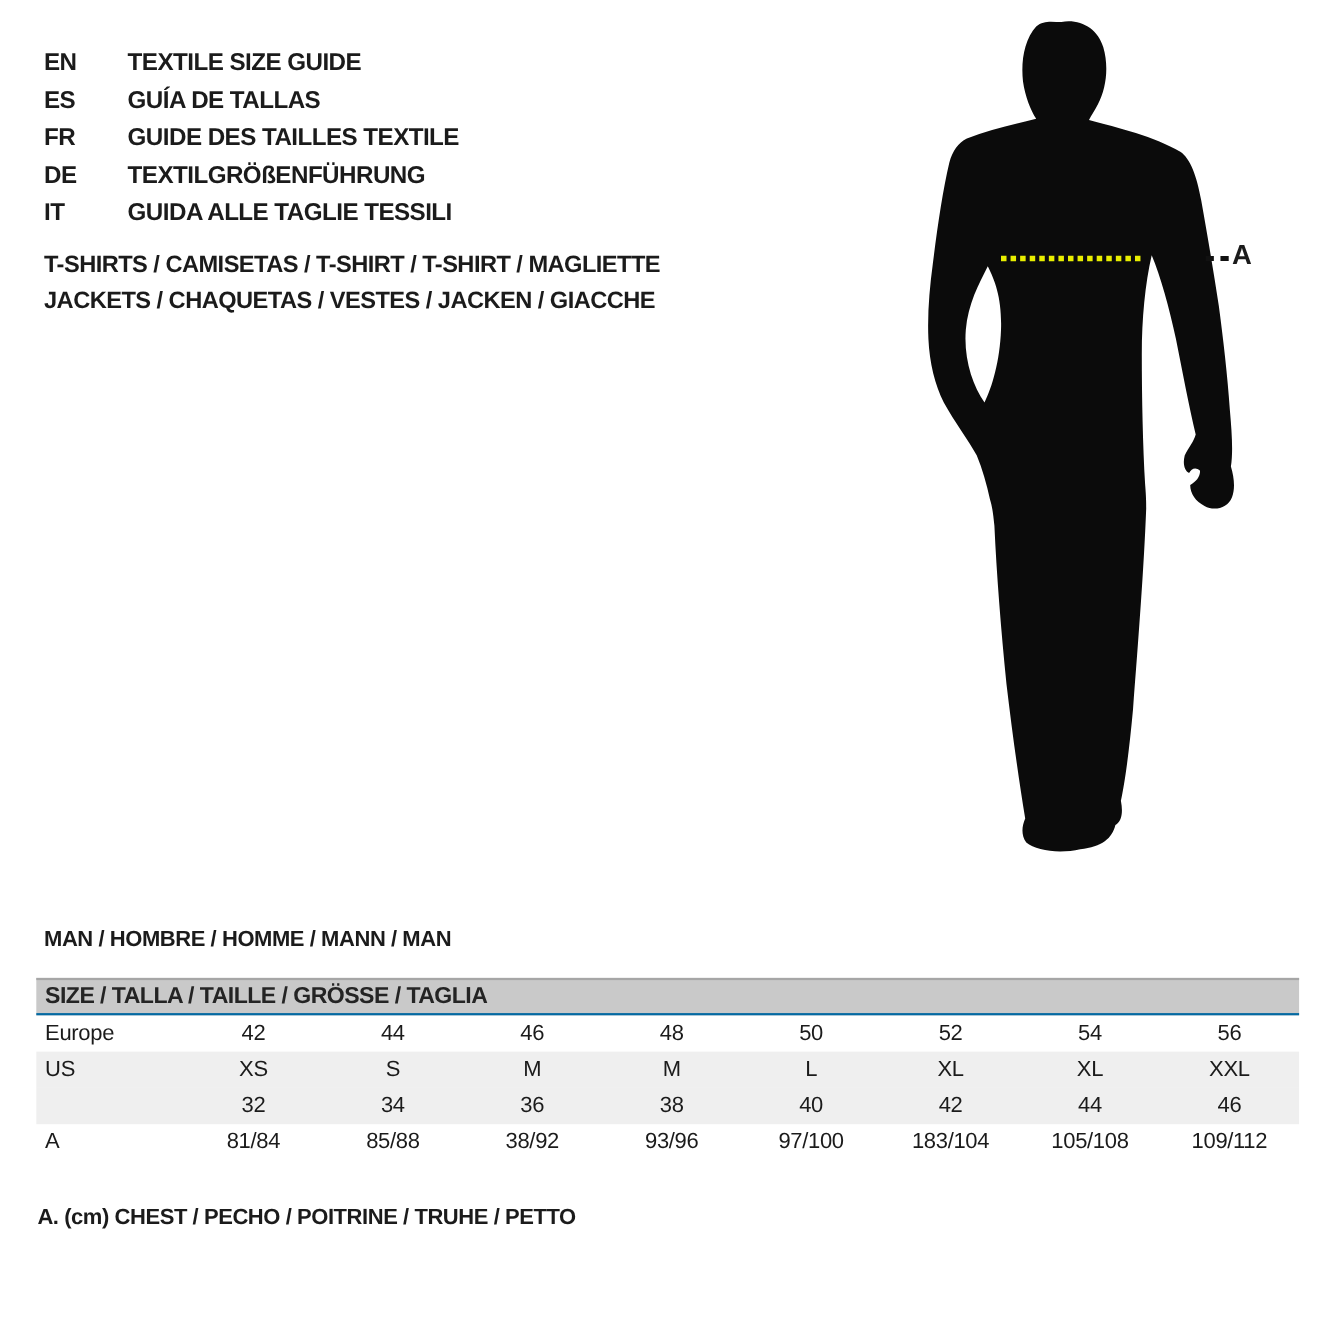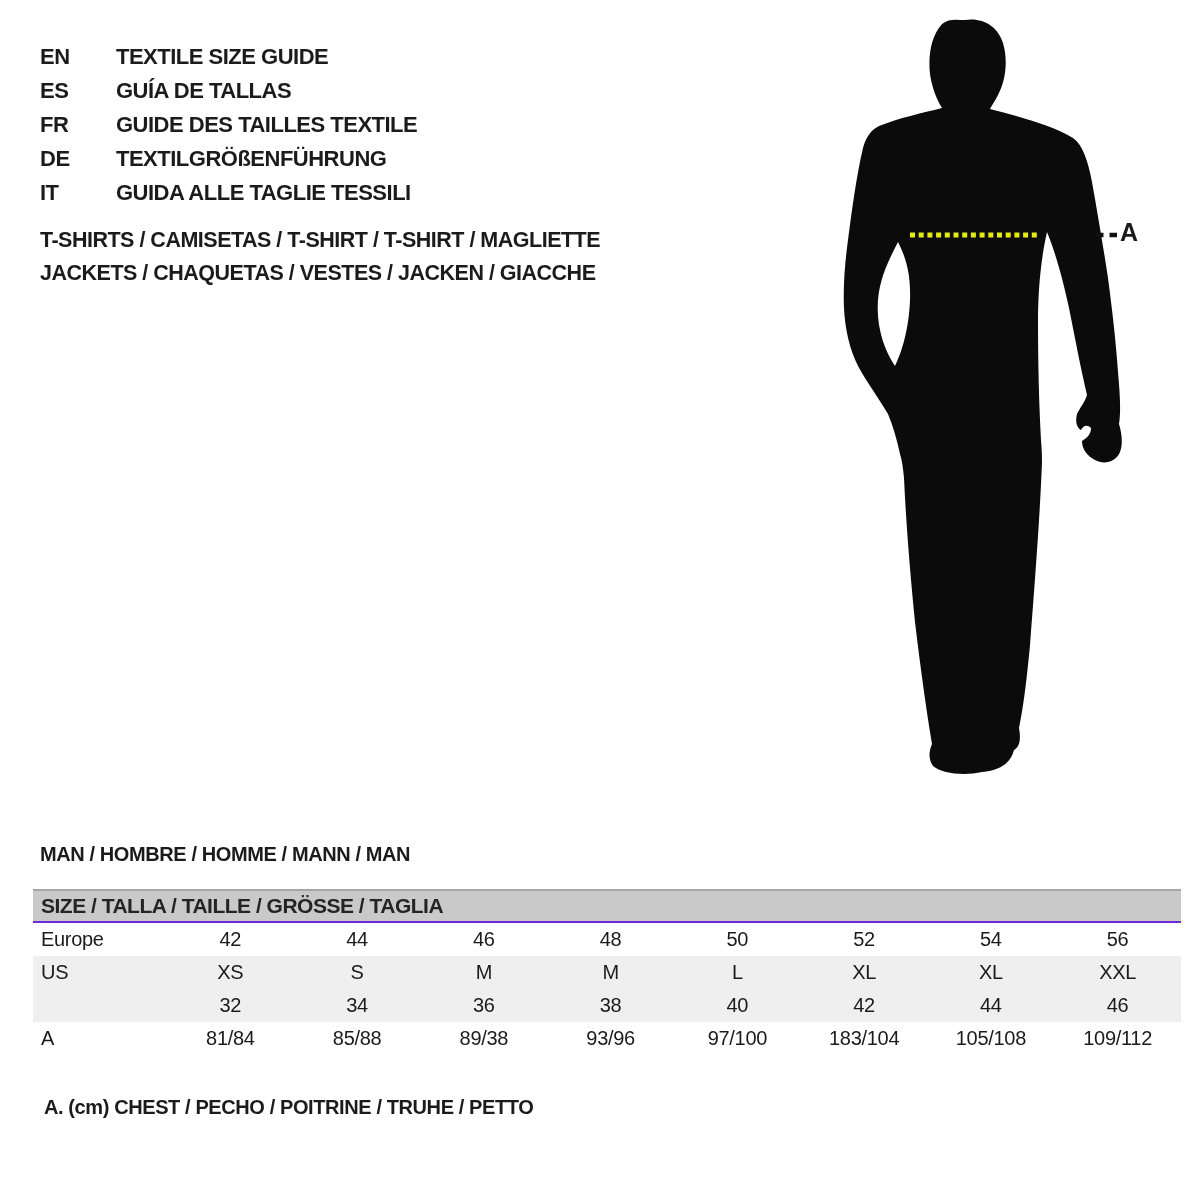--- a/index.html
+++ b/index.html
@@ -13,29 +13,29 @@
   .lang-row{display:grid;grid-template-columns:76px auto;font-size:22px;font-weight:700;line-height:34px;letter-spacing:-0.5px;white-space:nowrap;}
   
   .categories{position:absolute;left:40px;top:224px;font-size:21.5px;font-weight:700;line-height:33px;letter-spacing:-0.5px;white-space:nowrap;}
   
   .figure{position:absolute;left:830px;top:10px;width:320px;height:790px;}
   .measure-a{position:absolute;left:1120px;top:218px;font-size:25px;font-weight:700;letter-spacing:-0.5px;}
   
   .section-title{position:absolute;left:40px;top:843px;font-size:20px;font-weight:700;letter-spacing:-0.4px;white-space:nowrap;}
   
   .size-table{position:absolute;left:33px;top:889px;width:1148px;}
-  .st-header{height:30px;background:#c9c9c9;border-top:2px solid #a6a6a6;border-bottom:2px solid #6d28d9;
+  .st-header{height:30px;background:#c9c9c9;border-top:2px solid #a6a6a6;border-bottom:2px solid #0369a1;
     display:flex;align-items:center;padding-left:8px;font-size:21px;font-weight:700;letter-spacing:-0.5px;color:#242424;}
   .st-row{display:grid;grid-template-columns:134px repeat(8,1fr);height:33px;align-items:center;
     font-size:20px;font-weight:400;letter-spacing:-0.3px;}
   .st-row.shaded{background:#efefef;}
   .st-label{padding-left:8px;text-align:left;}
   .st-cell{text-align:center;}
   
-  .footnote{position:absolute;left:44px;top:1096px;font-size:20px;font-weight:700;letter-spacing:-0.4px;white-space:nowrap;}
+  .footnote{position:absolute;left:34px;top:1096px;font-size:20px;font-weight:700;letter-spacing:-0.4px;white-space:nowrap;}
 </style>
 </head>
 <body>
 
 <div class="canvas">
 
   <div class="langs">
     <div class="lang-row">
       <span>EN</span>
       <span>TEXTILE SIZE GUIDE</span>
@@ -131,21 +131,21 @@
       <span class="st-cell">40</span>
       <span class="st-cell">42</span>
       <span class="st-cell">44</span>
       <span class="st-cell">46</span>
     </div>
 
     <div class="st-row">
       <span class="st-label">A</span>
       <span class="st-cell">81/84</span>
       <span class="st-cell">85/88</span>
-      <span class="st-cell">89/38</span>
+      <span class="st-cell">38/92</span>
       <span class="st-cell">93/96</span>
       <span class="st-cell">97/100</span>
       <span class="st-cell">183/104</span>
       <span class="st-cell">105/108</span>
       <span class="st-cell">109/112</span>
     </div>
   </div>
 
   <div class="footnote">A. (cm) CHEST / PECHO / POITRINE / TRUHE / PETTO</div>
 

